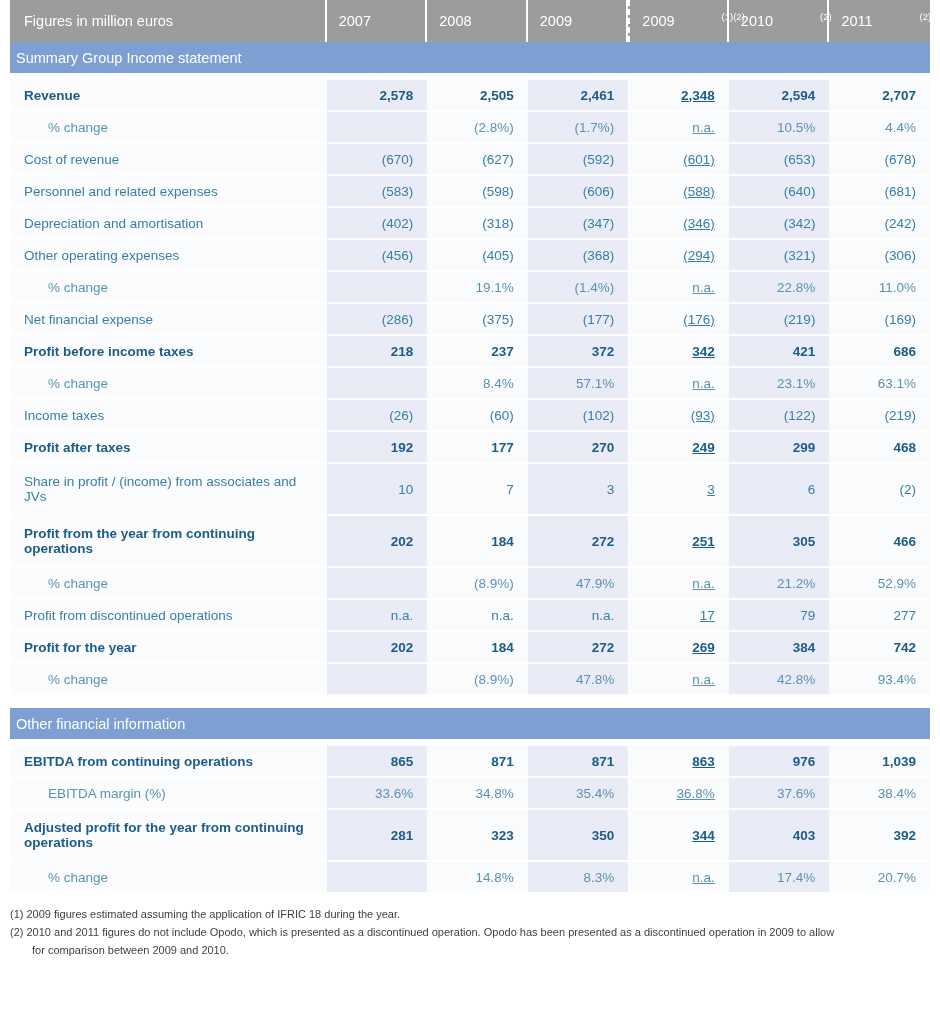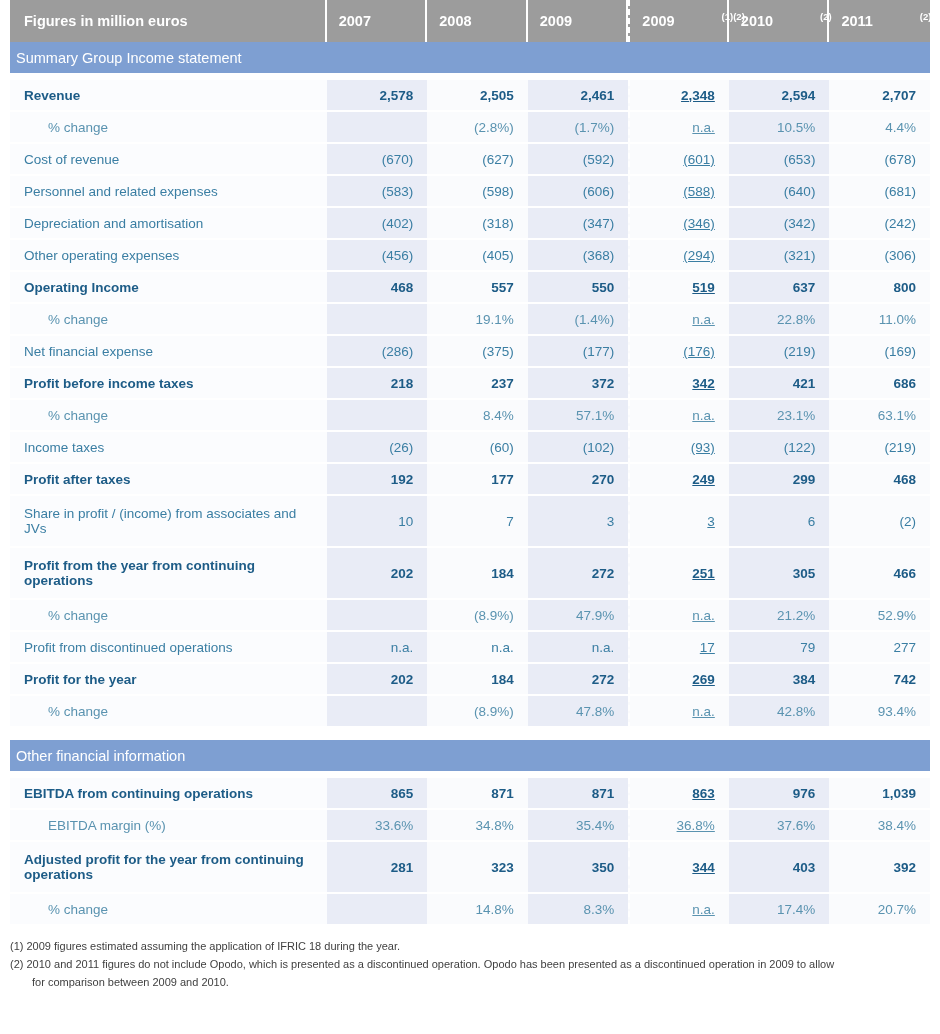--- a/index.html
+++ b/index.html
@@ -32,21 +32,21 @@
 
   
   col.c-label { width: 315px; }
   col.c-num   { width: 100px; }
 
   
   thead th {
     background: #9c9c9c;
     color: #ffffff;
     font-size: 14.5px;
-    font-weight: bold;
+    font-weight: normal;
     height: 42px;
     padding: 0 14px;
     vertical-align: middle;
     border-right: 2px solid #ffffff;
     box-sizing: border-box;
     white-space: nowrap;
   }
   thead th.h-label {
     text-align: left;
     padding-left: 14px;
@@ -223,29 +223,20 @@
         </tr>
         <tr>
           <td class="lbl">Other operating expenses</td>
           <td class="num tint-a">(456)</td>
           <td class="num tint-b">(405)</td>
           <td class="num tint-a">(368)</td>
           <td class="num tint-b dashed-left">(294)</td>
           <td class="num tint-a">(321)</td>
           <td class="num tint-b">(306)</td>
         </tr>
-        <tr class="bold">
-          <td class="lbl">Operating Income</td>
-          <td class="num tint-a">468</td>
-          <td class="num tint-b">557</td>
-          <td class="num tint-a">550</td>
-          <td class="num tint-b dashed-left">519</td>
-          <td class="num tint-a">637</td>
-          <td class="num tint-b">800</td>
-        </tr>
         <tr class="sub">
           <td class="lbl indent">% change</td>
           <td class="num tint-a"></td>
           <td class="num tint-b">19.1%</td>
           <td class="num tint-a">(1.4%)</td>
           <td class="num tint-b dashed-left">n.a.</td>
           <td class="num tint-a">22.8%</td>
           <td class="num tint-b">11.0%</td>
         </tr>
         <tr>

